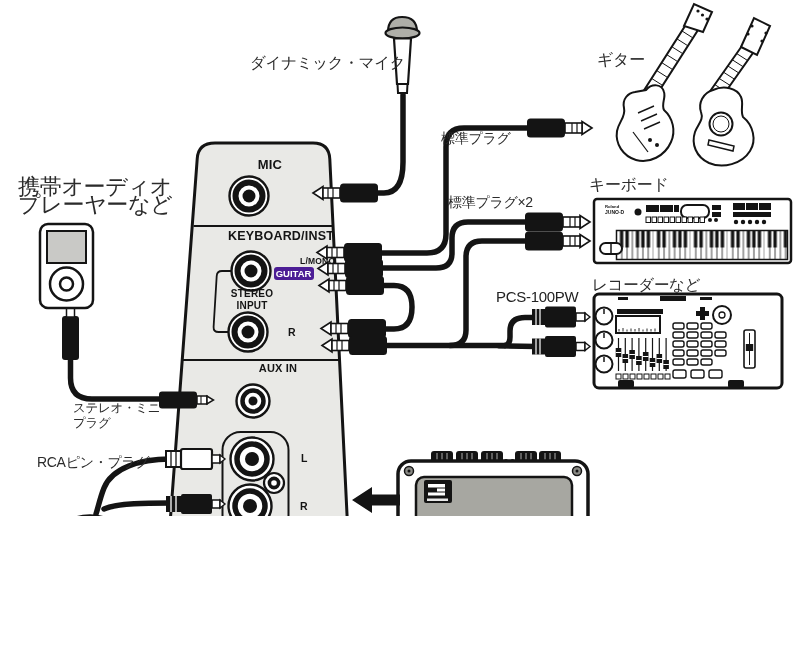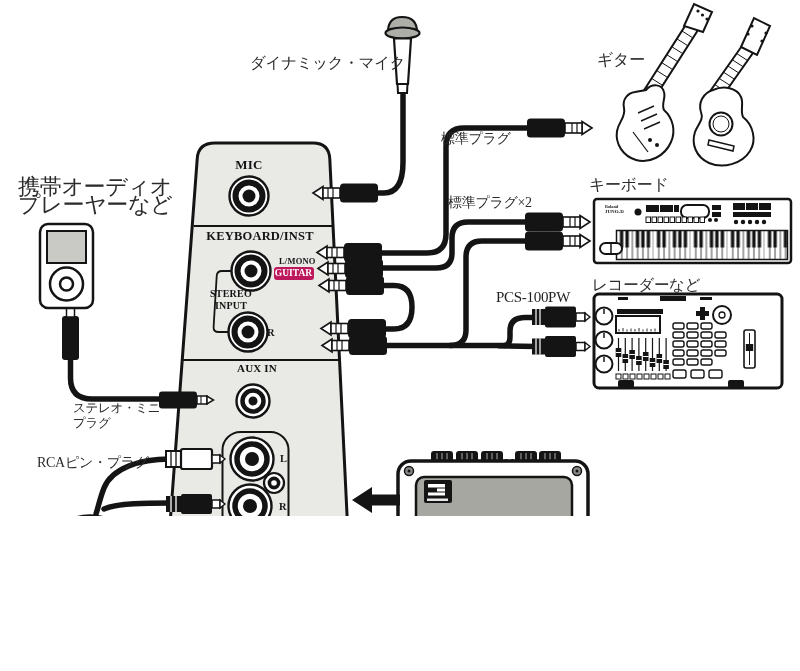--- a/index.html
+++ b/index.html
@@ -1,26 +1,26 @@
 <!DOCTYPE html>
 <html><head>
 <meta charset="utf-8">
 <style>
   html,body{margin:0;padding:0;background:#ffffff;}
   .stage{
     position:relative;width:800px;height:516px;background:#ffffff;overflow:hidden;
-    font-family:Liberation Serif, serif;color:#2b2b2b;
+    font-family:Liberation Sans, sans-serif;color:#2b2b2b;
   }
   .stage svg{position:absolute;left:0;top:0;}
   .lbl{position:absolute;white-space:pre-line;line-height:1.25;letter-spacing:-0.3px;}
   .jp{font-size:15px;color:#2b2b2b;}
-  .panel-t{font-weight:bold;color:#141414;letter-spacing:0.2px;white-space:pre-line;}
+  .panel-t{font-weight:bold;color:#141414;letter-spacing:0.2px;white-space:pre-line;margin-left:21px;}
   .ctr{transform:translateX(-50%);text-align:center;}
   .badge{
-    position:absolute;background:#be185d;border-radius:3px;color:#ffffff;
+    position:absolute;background:#4c1d95;border-radius:3px;color:#ffffff;
     display:flex;align-items:center;justify-content:center;font-weight:bold;
   }
   .tiny{position:absolute;font-weight:bold;color:#141414;letter-spacing:0;}
 </style>
 </head>
 <body>
 
 <div class="stage">
 
 <svg width="800" height="671" viewBox="0 0 800 671">

